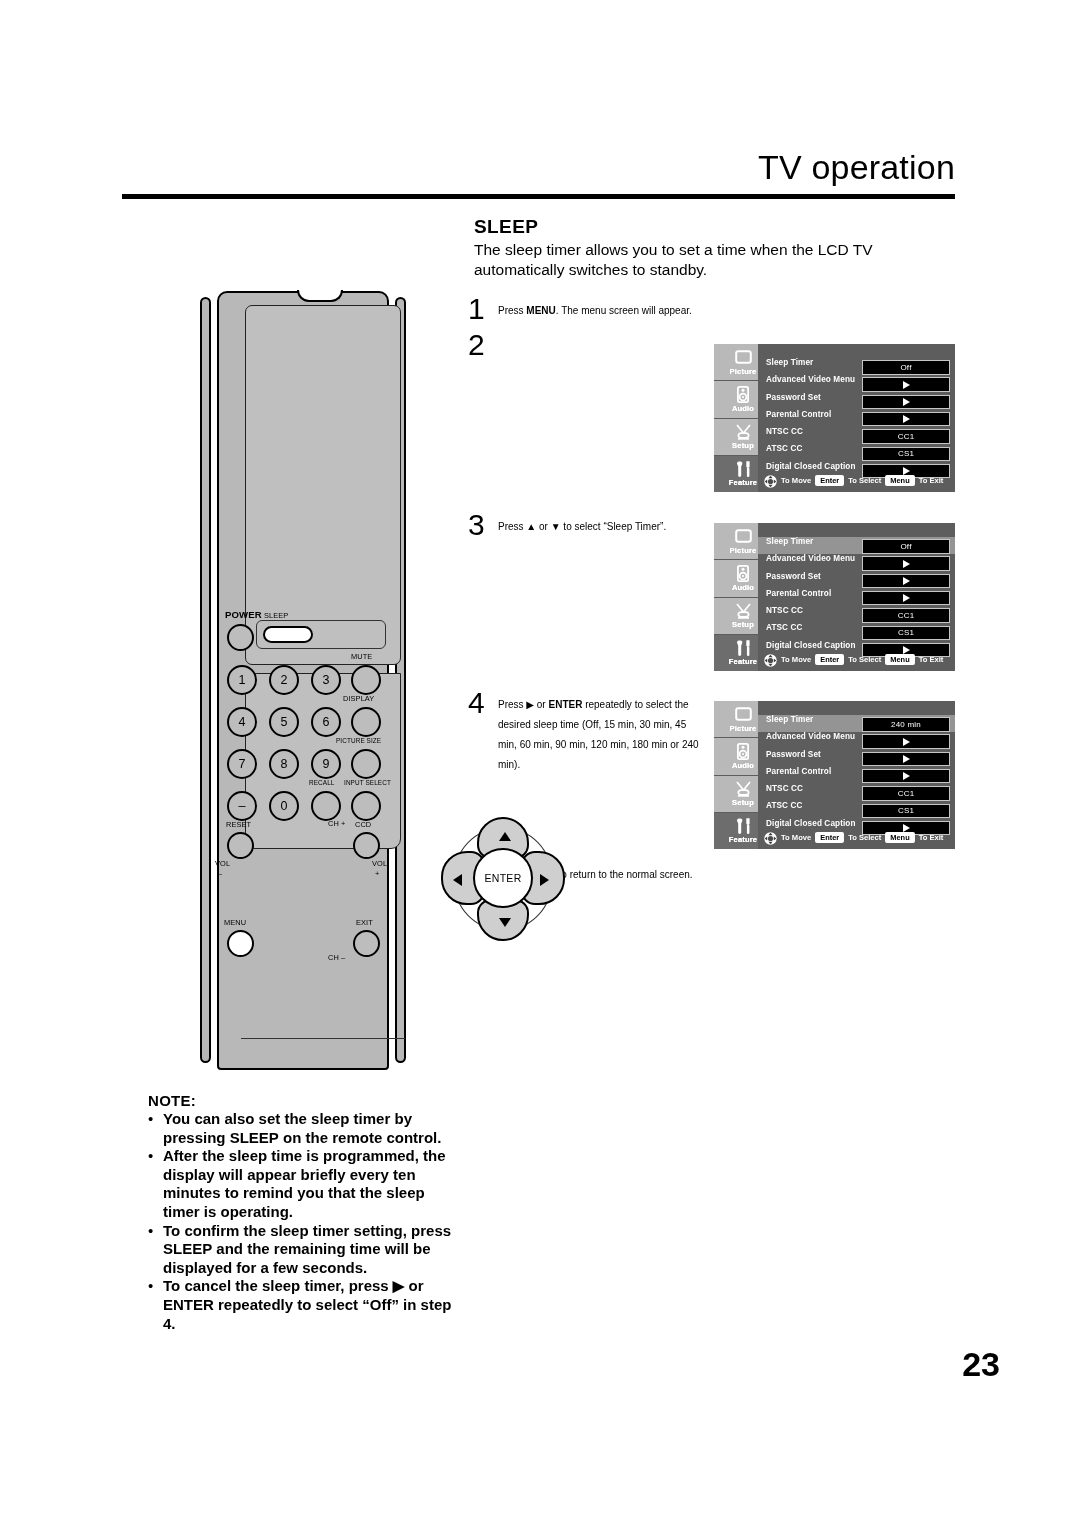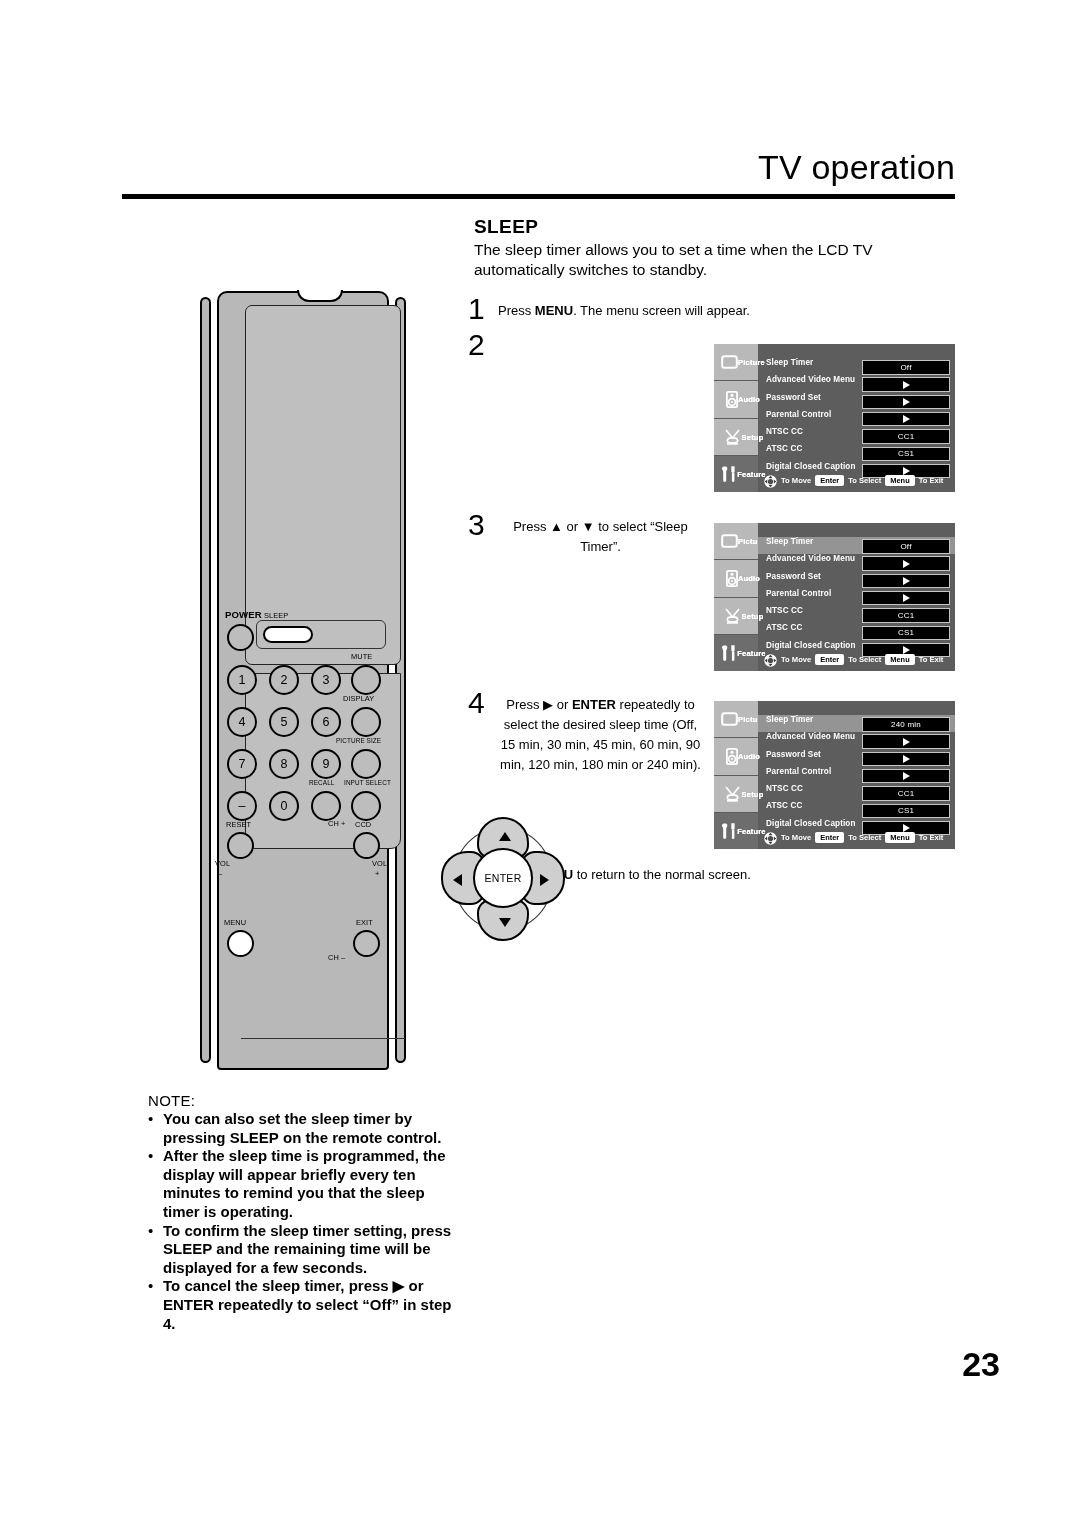--- a/index.html
+++ b/index.html
@@ -27,38 +27,38 @@
   
   .sleep-h{position:absolute;left:474px;top:216px;font-size:19px;font-weight:bold;letter-spacing:.4px;}
   .sleep-p{position:absolute;left:474px;top:240px;width:470px;font-size:15.5px;line-height:20px;}
 
   .step{position:absolute;display:flex;align-items:flex-start;}
   .step .num{
     font-size:30px;line-height:26px;font-weight:400;
     width:30px;flex:0 0 30px;text-align:left;
     font-family:"Liberation Sans", sans-serif;
   }
-  .step .txt{font-size:13px;line-height:20px;padding-top:5px;text-align:center;}
+  .step .txt{font-size:10px;line-height:20px;padding-top:5px;}
 
   #step1{left:468px;top:296px;width:470px;}
   #step2{left:468px;top:332px;width:235px;}
   #step3{left:468px;top:512px;width:235px;}
   #step4{left:468px;top:690px;width:235px;}
   #step5{left:468px;top:860px;width:480px;}
 
   
   .osd{position:absolute;width:241px;height:148px;background:#5d5d5d;display:flex;}
   #osd1{left:714px;top:344px;}
   #osd2{left:714px;top:523px;}
   #osd3{left:714px;top:701px;}
 
   .osd-side{width:44px;flex:0 0 44px;background:#5d5d5d;display:flex;flex-direction:column;}
   .osd-tab{
     flex:1 1 0;background:#b9b9b9;margin:0 0 1px 0;
-    display:flex;align-items:center;justify-content:center;
+    display:flex;flex-direction:column;align-items:center;justify-content:center;
     position:relative;
     padding-left:14px;
   }
   .osd-tab:last-child{margin-bottom:0;}
   .osd-tab.sel{background:#6d6d6d;}
   .osd-tab .tname{font-size:7.5px;font-weight:bold;color:#ffffff;letter-spacing:.2px;margin-top:1px;text-shadow:0 0 0 #fff;}
   .osd-tab.sel .tname{color:#ffffff;}
   .tab-ico{height:17px;display:flex;align-items:center;justify-content:center;}
 
   .osd-main{flex:1 1 auto;position:relative;padding:0;}
@@ -156,21 +156,21 @@
     display:flex;align-items:center;justify-content:center;
     font-size:10.5px;font-weight:400;letter-spacing:.3px;
   }
   .tri{width:0;height:0;position:absolute;}
   .tri-u{border-left:6px solid transparent;border-right:6px solid transparent;border-bottom:9px solid #000;left:20px;top:13px;}
   .tri-d{border-left:6px solid transparent;border-right:6px solid transparent;border-top:9px solid #000;left:20px;top:17px;}
   .tri-l{border-top:6px solid transparent;border-bottom:6px solid transparent;border-right:9px solid #000;left:10px;top:21px;}
   .tri-r{border-top:6px solid transparent;border-bottom:6px solid transparent;border-left:9px solid #000;left:17px;top:21px;}
 
   
-  .note-h{position:absolute;left:148px;top:1092px;font-size:15px;font-weight:normal;letter-spacing:.3px;}
+  .note-h{position:absolute;left:148px;top:1092px;font-size:15px;font-weight:bold;letter-spacing:.3px;}
   .note-list{position:absolute;left:148px;top:1110px;width:312px;}
   .note-li{display:flex;font-size:15px;line-height:18.6px;margin-bottom:0;}
   .note-li .bu{width:15px;flex:0 0 15px;}
   .note-li .bt{flex:1 1 auto;font-weight:bold;}
 
   .pagenum{position:absolute;left:0;top:1345px;width:1000px;text-align:right;font-size:34px;font-weight:bold;}
 </style>
 </head>
 <body>
 

